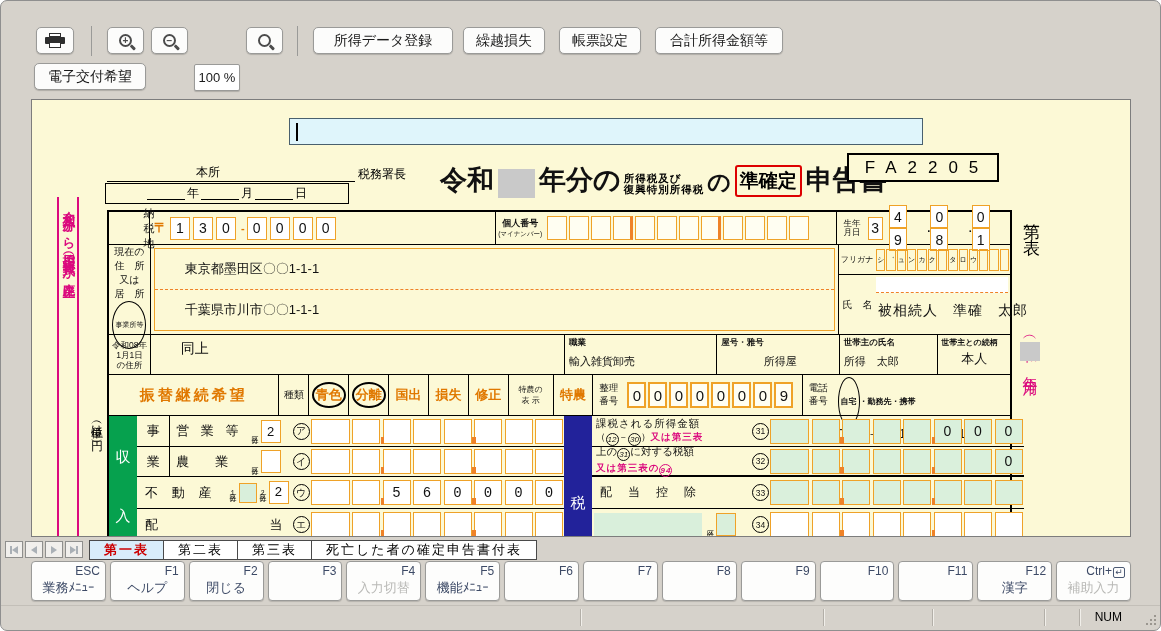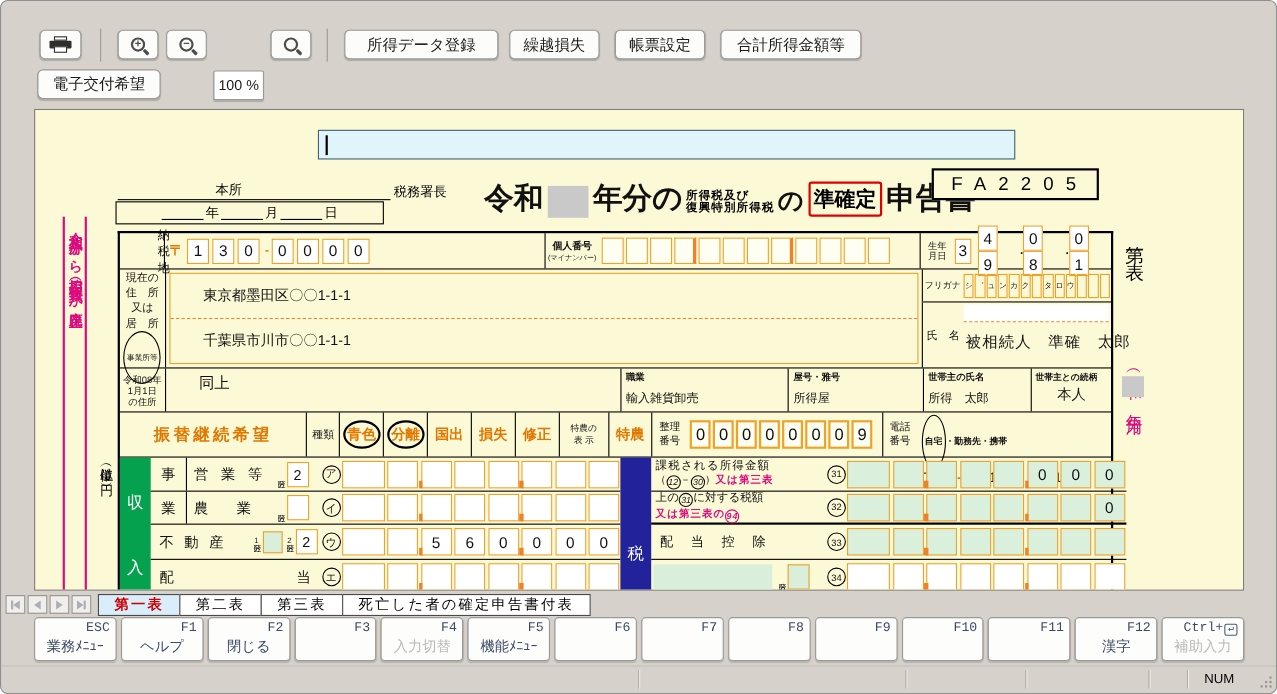--- a/index.html
+++ b/index.html
@@ -70,21 +70,21 @@
   .navbtn { width:18px; height:17px; background:#f1efec; border:1px solid #8f8f8d; margin-left:2px; display:flex; align-items:center; justify-content:center; }
   .tri { width:0; height:0; border-top:4px solid transparent; border-bottom:4px solid transparent; }
   .tri.l { border-right:6px solid #aab0b6; } .tri.r { border-left:6px solid #aab0b6; }
   .bar-i { width:2px; height:8px; background:#aab0b6; }
   .tab { height:20px; background:#fff; border:1px solid #4a4a4a; margin-left:-1px; display:flex; align-items:center; justify-content:center; font-size:13px; padding:0 14px; letter-spacing:2px; }
   .tab.active { background:#d9edfa; color:#cc0000; font-weight:bold; }
 
   
   .fnbar { position:absolute; left:30px; top:560px; width:1100px; height:40px; display:flex; gap:4px; }
   .fnbtn { flex:1; background:#fdfdfc; border:1px solid #9a9a98; border-radius:4px; box-shadow:0 1px 1px rgba(0,0,0,.15); padding:2px 5px 0 5px; display:flex; flex-direction:column; color:#3d4a66; }
-  .fnbtn .k { align-self:flex-end; font-size:12px;font-family:Liberation Mono, monospace; }
+  .fnbtn .k { align-self:flex-end; font-size:12px; }
   .fnbtn .l { align-self:center; font-size:13px; margin-top:1px; white-space:nowrap; }
   .fnbtn.dis .l { color:#b9b9b6; }
   .enterkey { display:inline-flex; border:1px solid #4c5a74; border-radius:2px; font-size:9px; width:12px; height:11px; align-items:center; justify-content:center; margin-left:1px; }
 
   
   .statusbar { position:absolute; left:0; top:604px; width:100%; height:26px; border-top:1px solid #c3bfb8; font-size:12px; color:#000000; }
   .ssep { position:absolute; top:3px; width:1px; height:17px; background:#b3afa8; box-shadow:1px 0 0 #f1efea; }
   .grip { position:absolute; right:4px; bottom:6px; width:2px; height:2px; background:#9a968f; box-shadow:0 -8px #9a968f,0 -4px #9a968f,-4px 0 #9a968f,-8px 0 #9a968f,-4px -4px #9a968f; }
 </style>
 </head>
@@ -248,21 +248,21 @@
         <div class="cell bR" style="width:42px; flex-direction:column; justify-content:center; font-size:8.5px; line-height:10px;">
           <span>令和08年</span>
             <span>1月1日</span>
             <span>の住所</span>
         </div>
         <div class="cell" style="width:415px; padding-left:30px; align-items:flex-start; padding-top:5px; font-size:14px;">同上</div>
         <div class="cell bL" style="width:153px; flex-direction:column; align-items:flex-start; padding:2px 4px;">
           <span style="font-size:8.5px; font-weight:bold;">職業</span>
           <span style="font-size:11px; margin-top:auto; padding-bottom:3px;">輸入雑貨卸売</span>
         </div>
-        <div class="cell bL" style="width:123px; flex-direction:column; align-items:flex-start; padding:2px 4px;">
+        <div class="cell bL" style="width:123px; align-items:flex-start; padding:2px 4px;">
           <span style="font-size:8.5px; font-weight:bold;">屋号・雅号</span>
           <span style="font-size:11px; margin-top:auto; padding-bottom:3px;">所得屋</span>
         </div>
         <div class="cell bL" style="width:99px; flex-direction:column; align-items:flex-start; padding:2px 4px;">
           <span style="font-size:8.5px; font-weight:bold;">世帯主の氏名</span>
           <span style="font-size:11px; margin-top:auto; padding-bottom:3px;">所得　太郎</span>
         </div>
         <div class="cell bL" style="width:73px; flex-direction:column; align-items:center; padding:2px 3px;">
           <span style="font-size:8px; font-weight:bold; align-self:flex-start;">世帯主との続柄</span>
           <span style="font-size:13px; margin-top:auto; padding-bottom:4px;">本人</span>
@@ -355,21 +355,21 @@
                 <span class="dcell"></span>
                 <span class="dcell"></span>
                 <span class="dcell"></span>
                 <span class="dcell"></span>
                 <span class="dcell"></span>
                 <span class="dcell"></span>
                 <span class="dcell"></span>
                 <span class="dcell"></span>
               </div>
           </div>
-          <div class="subrow" style="height:32px;">
+          <div class="subrow" style="height:32px;font-family:Liberation Mono, monospace;">
             <span style="width:96px; padding-left:8px; font-size:13px; letter-spacing:3px;">不 動 産</span>
             <span class="kubun-v">区分1</span>
             <span class="kbox gbox" style="width:18px; height:20px; margin:0 2px;"></span>
             <span class="kubun-v">区分2</span>
             <span class="kbox" style="margin-left:2px;">2</span>
             <span class="cmark" style="margin-left:4px;">ウ</span>
             <div class="digits" style="margin-left:auto;">
                 <span class="dcell"></span>
                 <span class="dcell"></span>
                 <span class="dcell">5</span>

